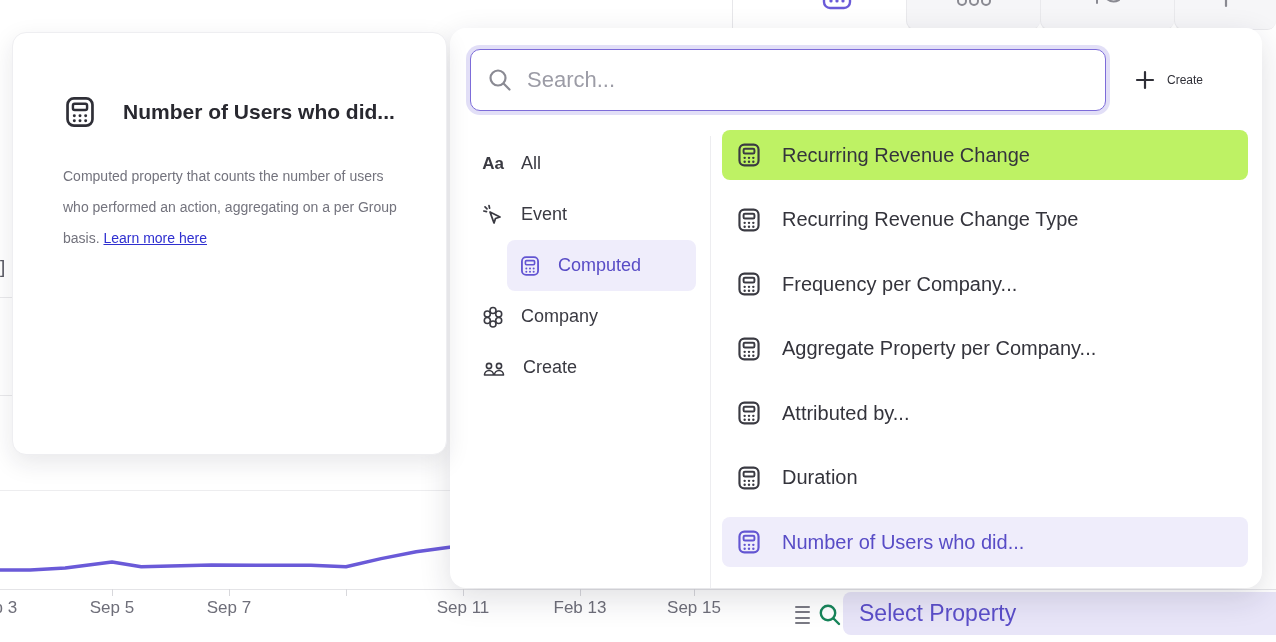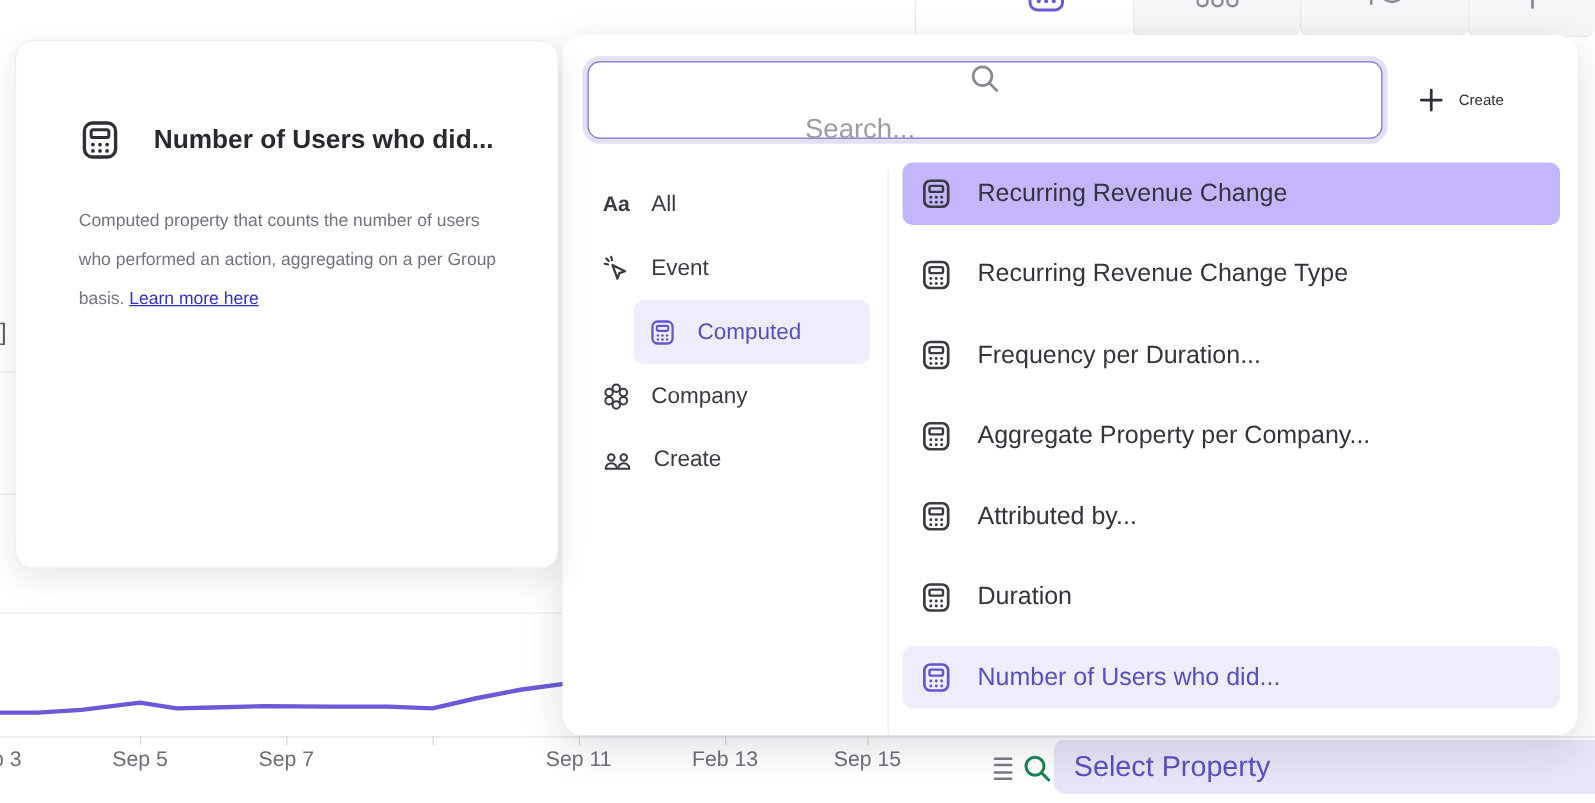--- a/index.html
+++ b/index.html
@@ -44,21 +44,21 @@
   .tc-body { position:absolute; left:50px; top:128px; width:338px; font-size:14px;
     line-height:31px; color:#73737D; }
   .tc-link { color:#2F2FD0; text-decoration:underline; }
 
   
   .panel { left:450px; top:28px; width:812px; height:560px; background:#fff;
     border-radius:16px; box-shadow:0 10px 32px rgba(25,25,50,0.14); z-index:4; }
   .search-box { position:absolute; left:20px; top:21px; width:636px; height:62px;
     border:1.6px solid #7D6CD9; border-radius:10px; background:#fff;
     box-shadow:0 0 0 4px rgba(125,108,217,0.22);
-    display:flex; align-items:center; padding:0 16px; gap:14px;flex-direction:column; }
+    display:flex; align-items:center; padding:0 16px; gap:14px; }
   .search-box input { border:none; outline:none; flex:1; font-size:22px; color:#33333B;
     font-family:"Liberation Sans", sans-serif; background:transparent; }
   .search-box input::placeholder { color:#9C9CA6; }
   .create-btn { position:absolute; left:684px; top:36px; height:32px; display:flex;
     align-items:center; gap:11px; cursor:pointer; }
   .create-btn span { font-size:12px; color:#2F2F37; font-weight:500; }
 
   .cat-col { position:absolute; left:20px; top:110px; width:226px; }
   .cat-item { height:51px; display:flex; align-items:center; gap:17px; padding-left:12px;
     border-radius:8px; cursor:pointer; }
@@ -66,21 +66,21 @@
   .cat-item.selected { background:#EFEDFB;margin-left:37px; }
   .cat-item.selected .lbl { color:#584CC6; font-weight:500; }
   .aa-glyph { font-size:17px; font-weight:600; color:#3A3A42; width:22px; text-align:center; }
 
   .list-divider { position:absolute; left:260px; top:108px; width:1px; height:452px; background:#EDEDF0; }
 
   .prop-list { position:absolute; left:272px; top:102px; width:526px; }
   .prop-row { height:50px; margin-bottom:14.5px; display:flex; align-items:center; gap:20px;
     padding-left:14px; border-radius:8px; cursor:pointer; }
   .prop-row .lbl { font-size:20px; color:#34343C; font-weight:500; }
-  .prop-row.focused { background:#c4b5fd; }
+  .prop-row.focused { background:#bef264; }
   .prop-row.selected { background:#EFEDFB; }
   .prop-row.selected .lbl { color:#584CC6; }
 
   svg { display:block; }
 </style>
 </head>
 <body>
 
 <div id="stage">
 
@@ -296,21 +296,21 @@
               <rect x="3.2" y="2.4" width="17.6" height="19.2" rx="4.5" fill="none" stroke="#3A3A42" stroke-width="2"></rect>
               <rect x="7" y="6.2" width="10" height="4.4" rx="1.2" fill="none" stroke="#3A3A42" stroke-width="1.8"></rect>
               <circle cx="8" cy="14.6" r="1.1" fill="#3A3A42"></circle>
               <circle cx="12" cy="14.6" r="1.1" fill="#3A3A42"></circle>
               <circle cx="16" cy="14.6" r="1.1" fill="#3A3A42"></circle>
               <circle cx="8" cy="18.2" r="1.1" fill="#3A3A42"></circle>
               <circle cx="12" cy="18.2" r="1.1" fill="#3A3A42"></circle>
               <circle cx="16" cy="18.2" r="1.1" fill="#3A3A42"></circle>
             </svg>
         </span>
-        <span class="lbl">Frequency per Duration...</span>
+        <span class="lbl">Frequency per Company...</span>
       </div>
       <div class="prop-row">
         <span>
           <svg width="26" height="26" viewBox="0 0 24 24">
               <rect x="3.2" y="2.4" width="17.6" height="19.2" rx="4.5" fill="none" stroke="#3A3A42" stroke-width="2"></rect>
               <rect x="7" y="6.2" width="10" height="4.4" rx="1.2" fill="none" stroke="#3A3A42" stroke-width="1.8"></rect>
               <circle cx="8" cy="14.6" r="1.1" fill="#3A3A42"></circle>
               <circle cx="12" cy="14.6" r="1.1" fill="#3A3A42"></circle>
               <circle cx="16" cy="14.6" r="1.1" fill="#3A3A42"></circle>
               <circle cx="8" cy="18.2" r="1.1" fill="#3A3A42"></circle>

